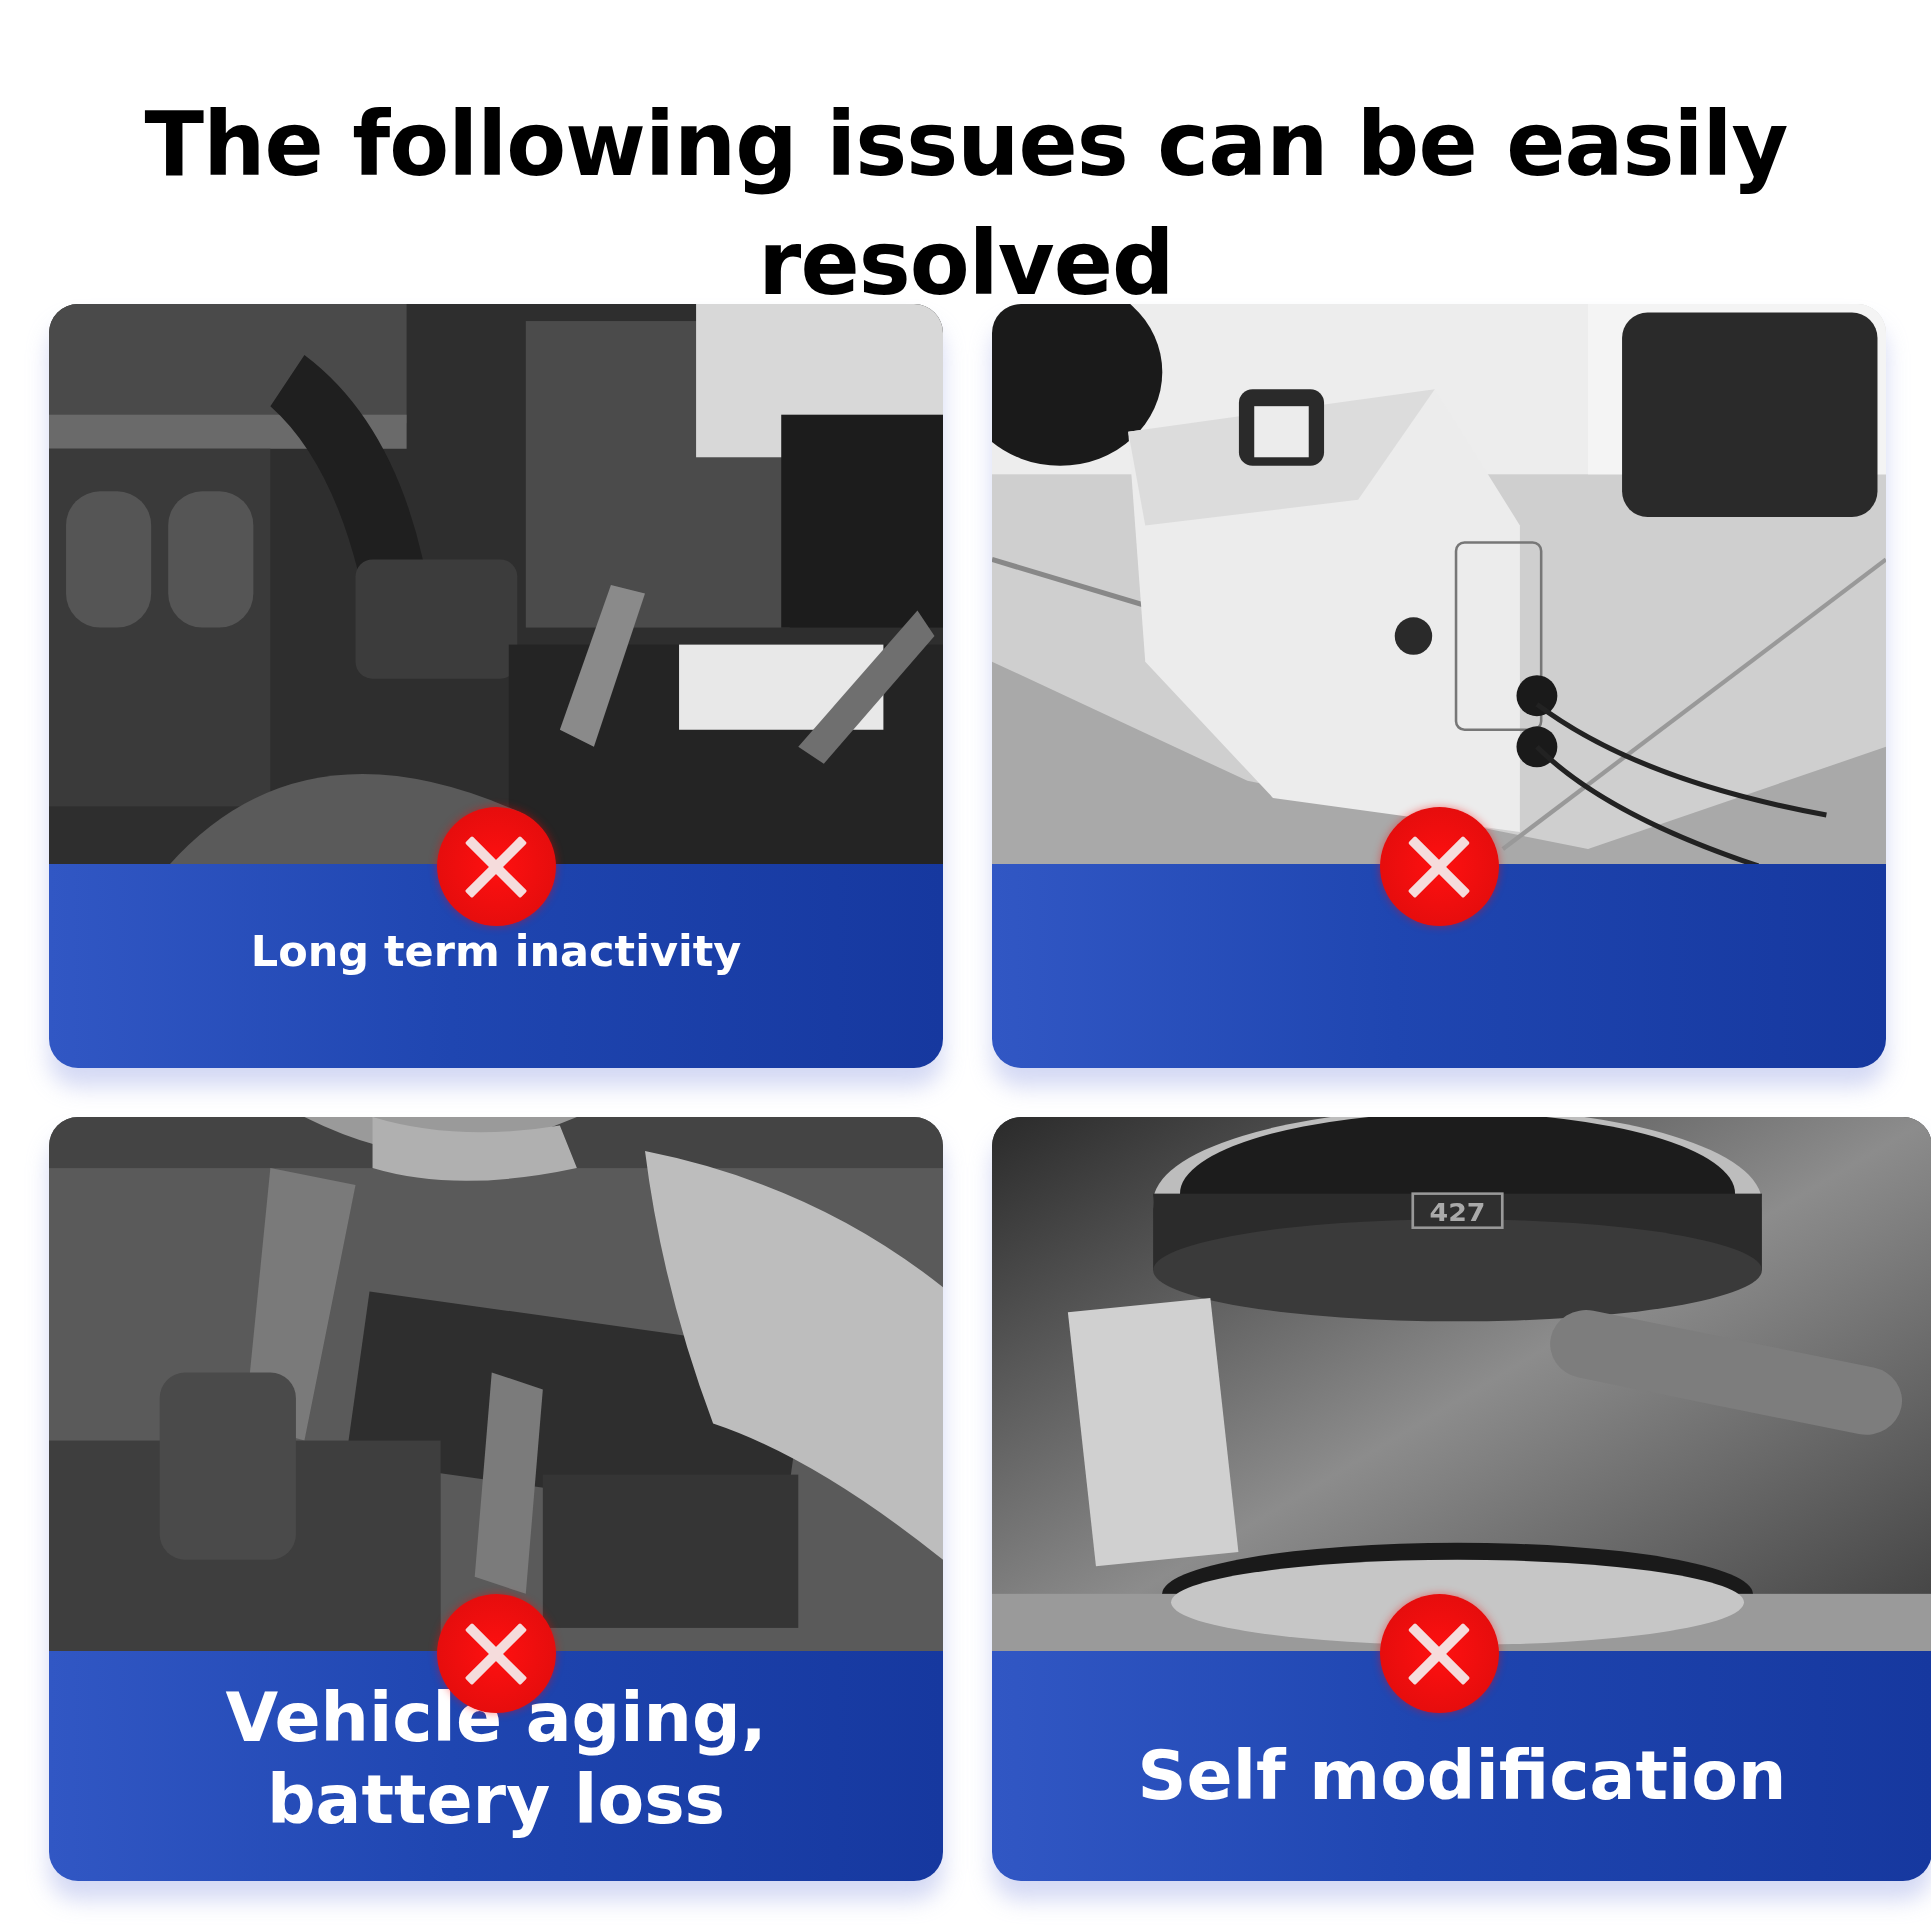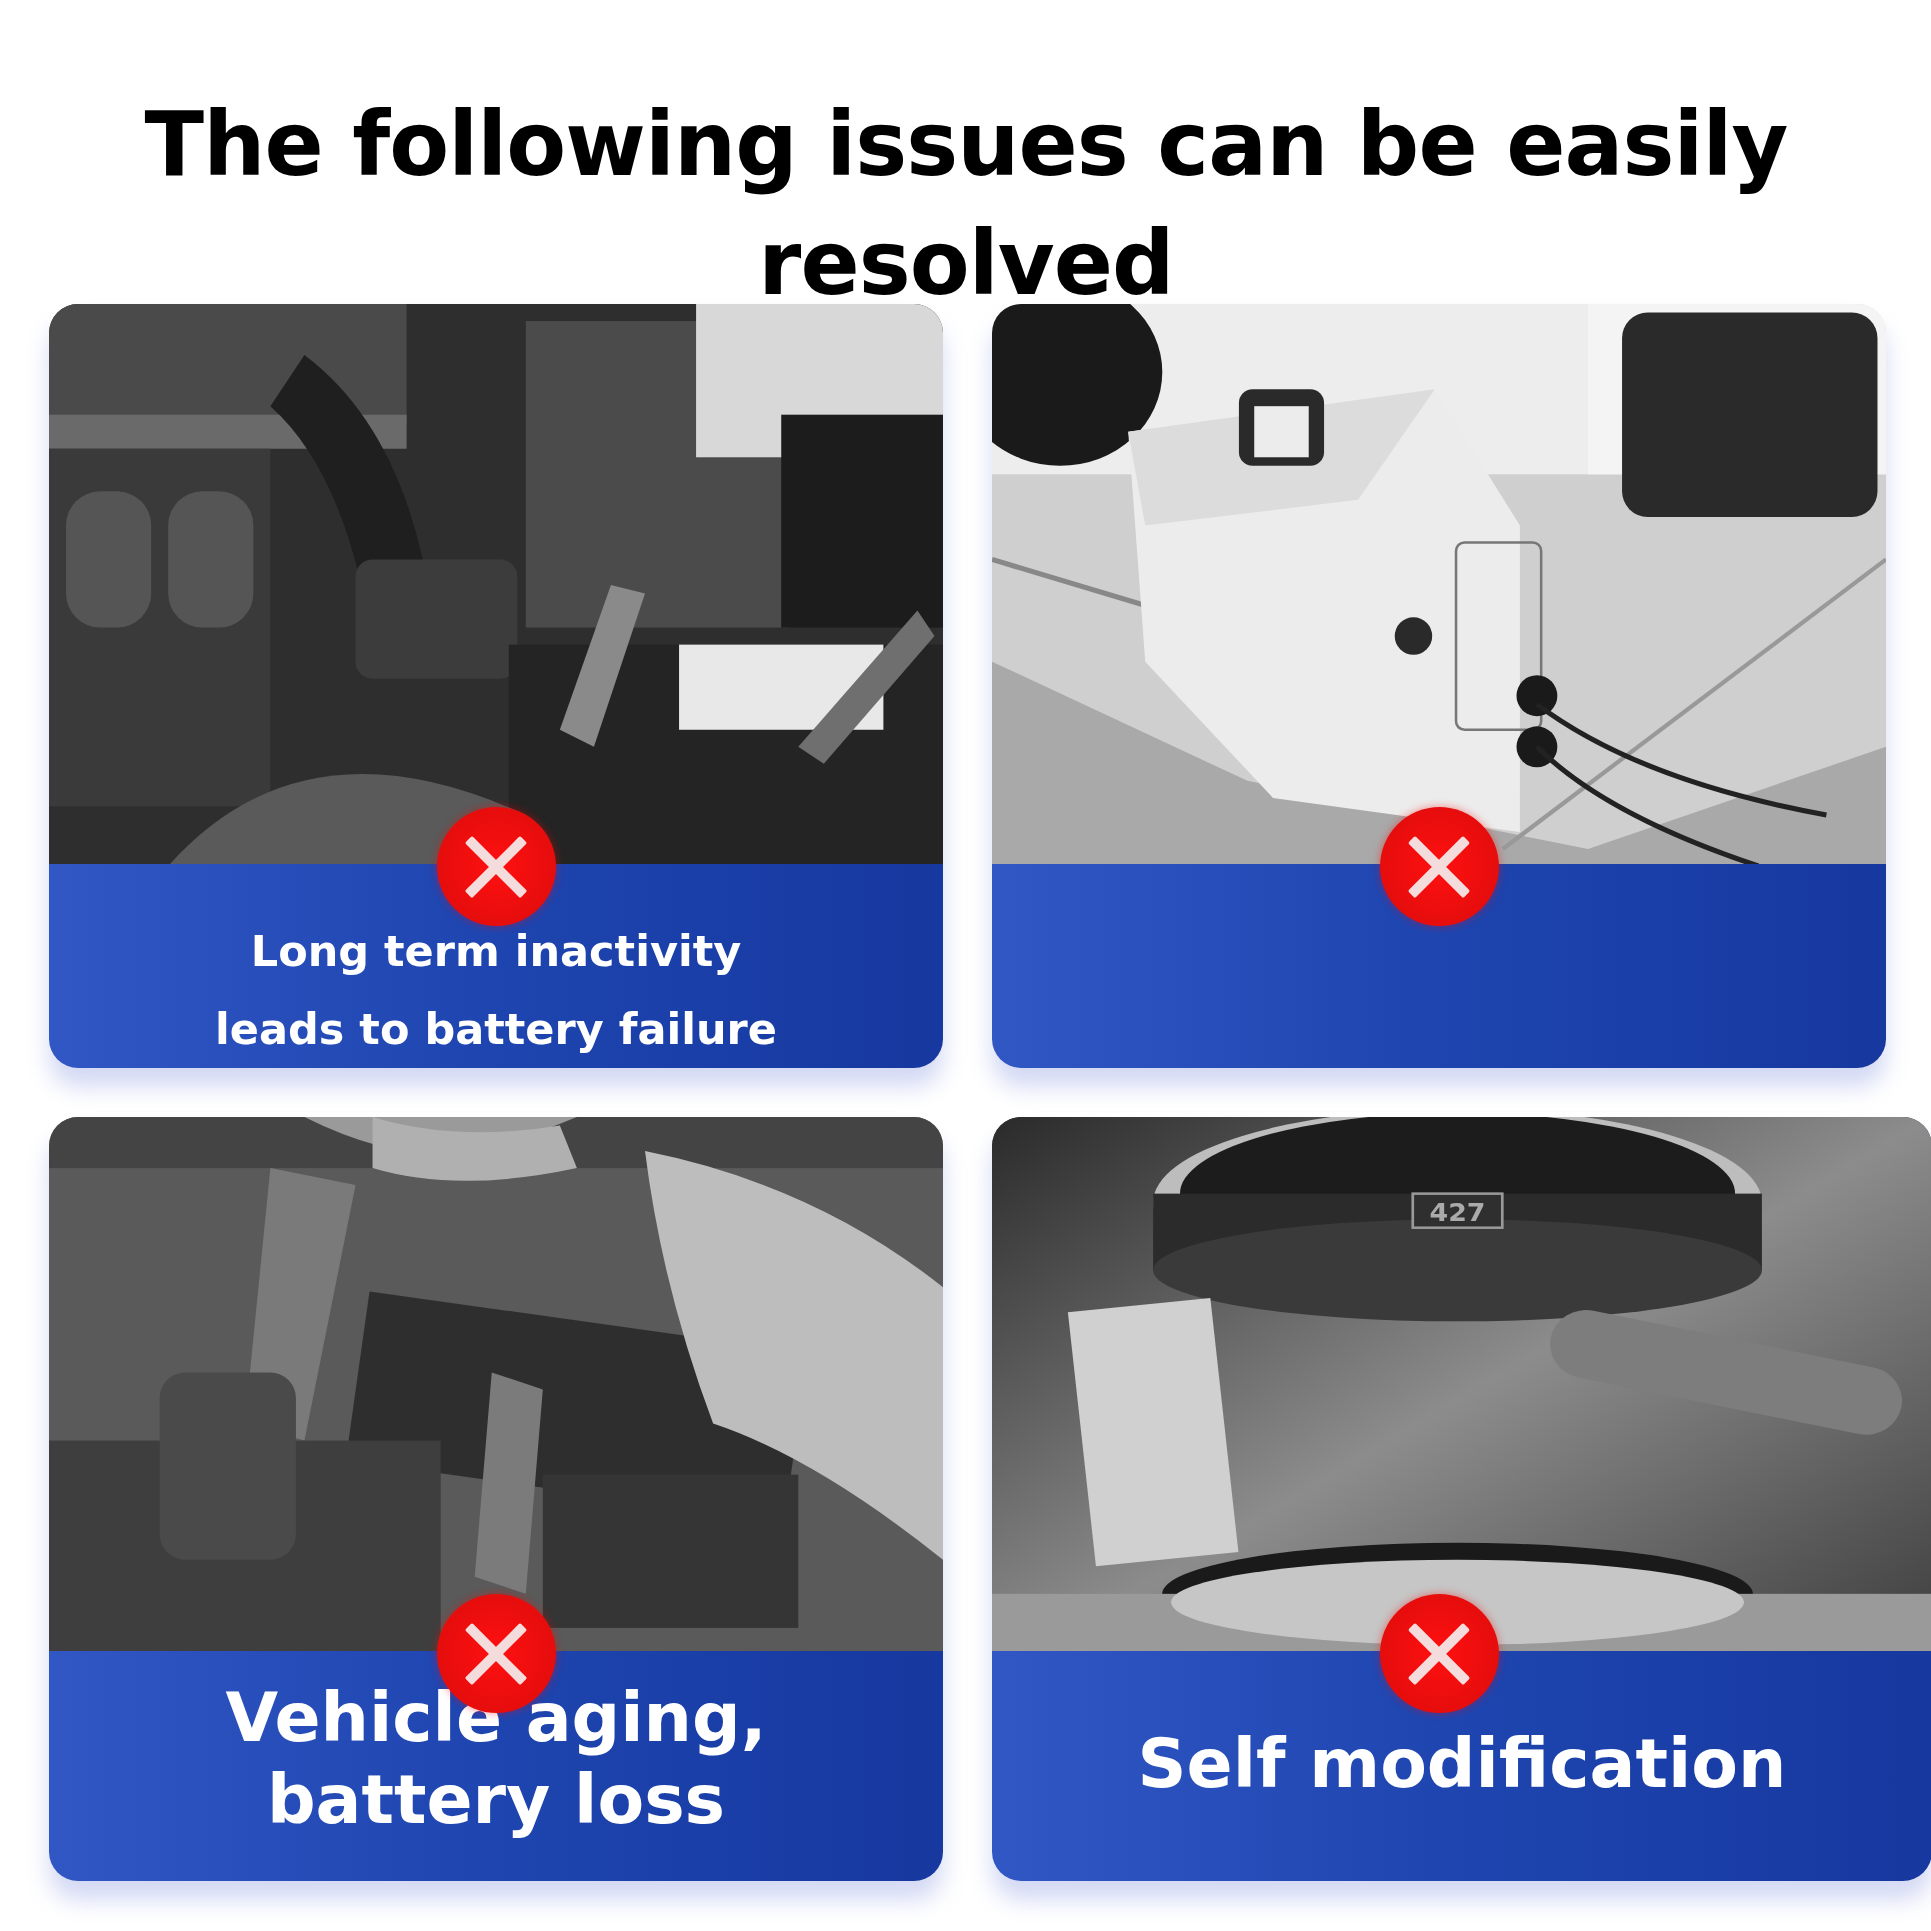--- a/index.html
+++ b/index.html
@@ -65,21 +65,20 @@
       <rect x="540" y="400" width="510" height="260" fill="#242424"></rect>
       <rect x="740" y="400" width="240" height="100" fill="#e8e8e8"></rect>
       <path d="M660,330 L600,500 L640,520 L700,340 Z" fill="#8a8a8a"></path>
       <path d="M1020,360 L880,520 L910,540 L1040,390 Z" fill="#6f6f6f"></path>
       <path d="M140,660 Q300,480 560,600 L560,660 Z" fill="#5a5a5a"></path>
     </svg>
   </div>
   <div class="band" style="height:204px;">
     <div class="band-text" style="top:48px; font-size:43px; line-height:78px;">
       <span>Long term inactivity</span>
-      <span>leads to battery failure</span>
     </div>
   </div>
   <div class="xbadge" style="left:388px; top:503px;"></div>
 </div>
 
 <div class="card" style="left:992px; top:304px; height:764px;">
   <div class="photo" style="height:562px;">
     <svg viewBox="0 0 1050 660" preserveAspectRatio="none">
       <rect width="1050" height="660" fill="#cfcfcf"></rect>
       <rect x="0" y="0" width="1050" height="200" fill="#ededed"></rect>
@@ -152,19 +151,19 @@
       <rect x="470" y="90" width="100" height="40" fill="#2f2f2f" stroke="#999" stroke-width="3"></rect>
       <text x="520" y="122" text-anchor="middle" font-size="30" fill="#aaa" font-family="DejaVu Sans, sans-serif" font-weight="bold">427</text>
       <rect x="100" y="220" width="160" height="300" fill="#d0d0d0" transform="rotate(-6 180 370)"></rect>
       <rect x="620" y="260" width="400" height="80" rx="40" fill="#7d7d7d" transform="rotate(12 820 300)"></rect>
       <ellipse cx="520" cy="560" rx="330" ry="60" fill="#1a1a1a"></ellipse>
       <rect x="0" y="560" width="1050" height="100" fill="#9a9a9a"></rect>
       <ellipse cx="520" cy="570" rx="320" ry="50" fill="#c6c6c6"></ellipse>
     </svg>
   </div>
   <div class="band" style="height:230px;">
-    <div class="band-text" style="top:70px; font-size:68px; line-height:85px;">
+    <div class="band-text" style="top:82px; font-size:68px; line-height:85px;">
       <span>Self modification</span>
     </div>
   </div>
   <div class="xbadge" style="left:388px; top:477px;"></div>
 </div>
 
 
 </body></html>

